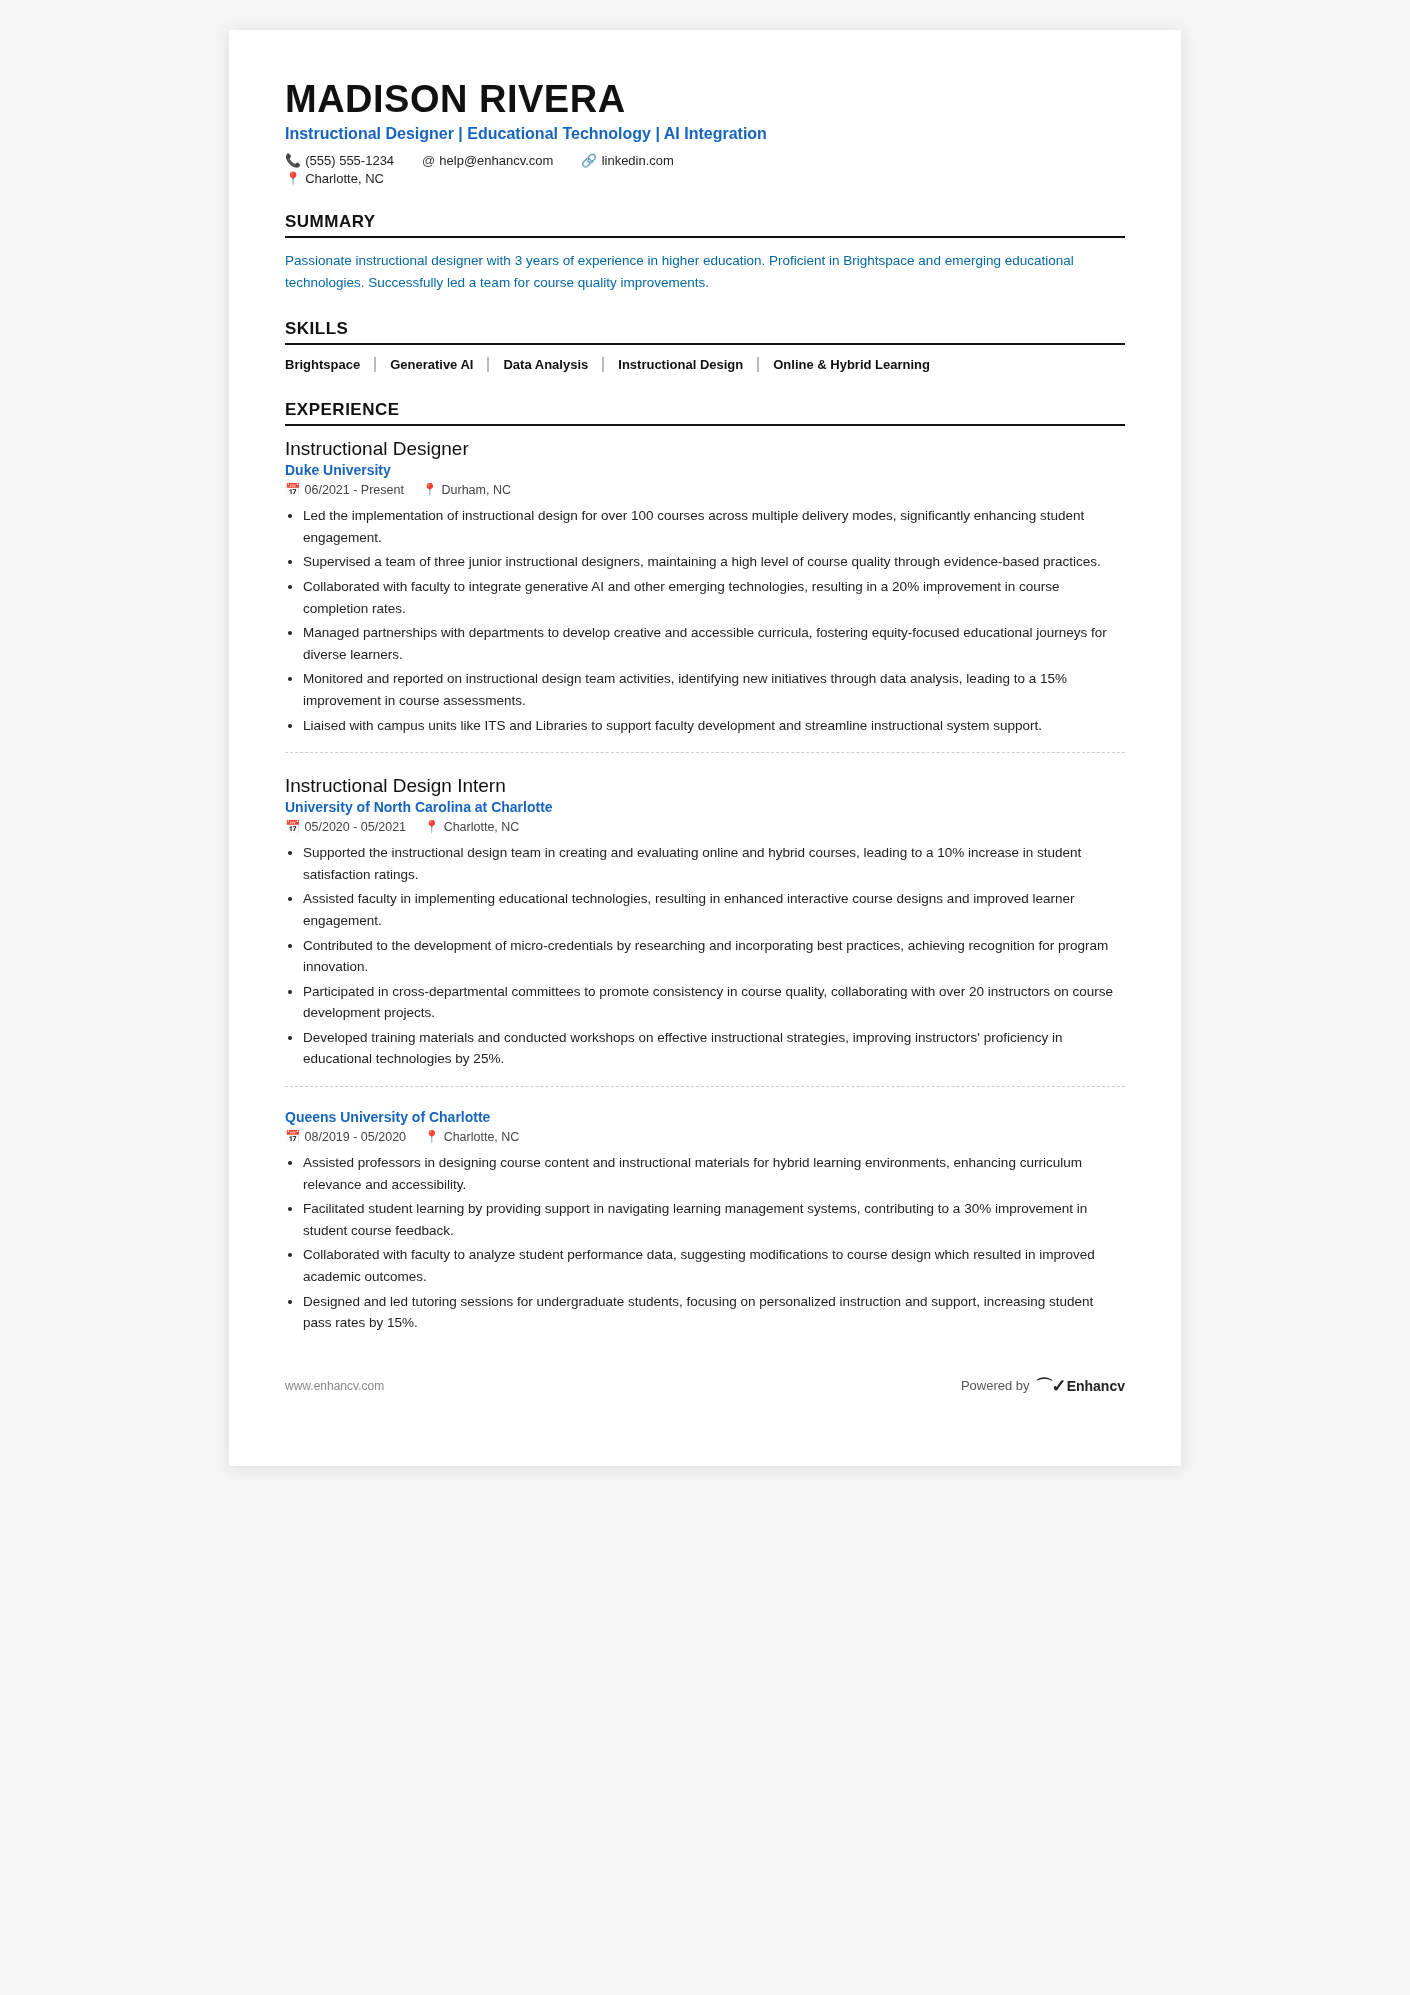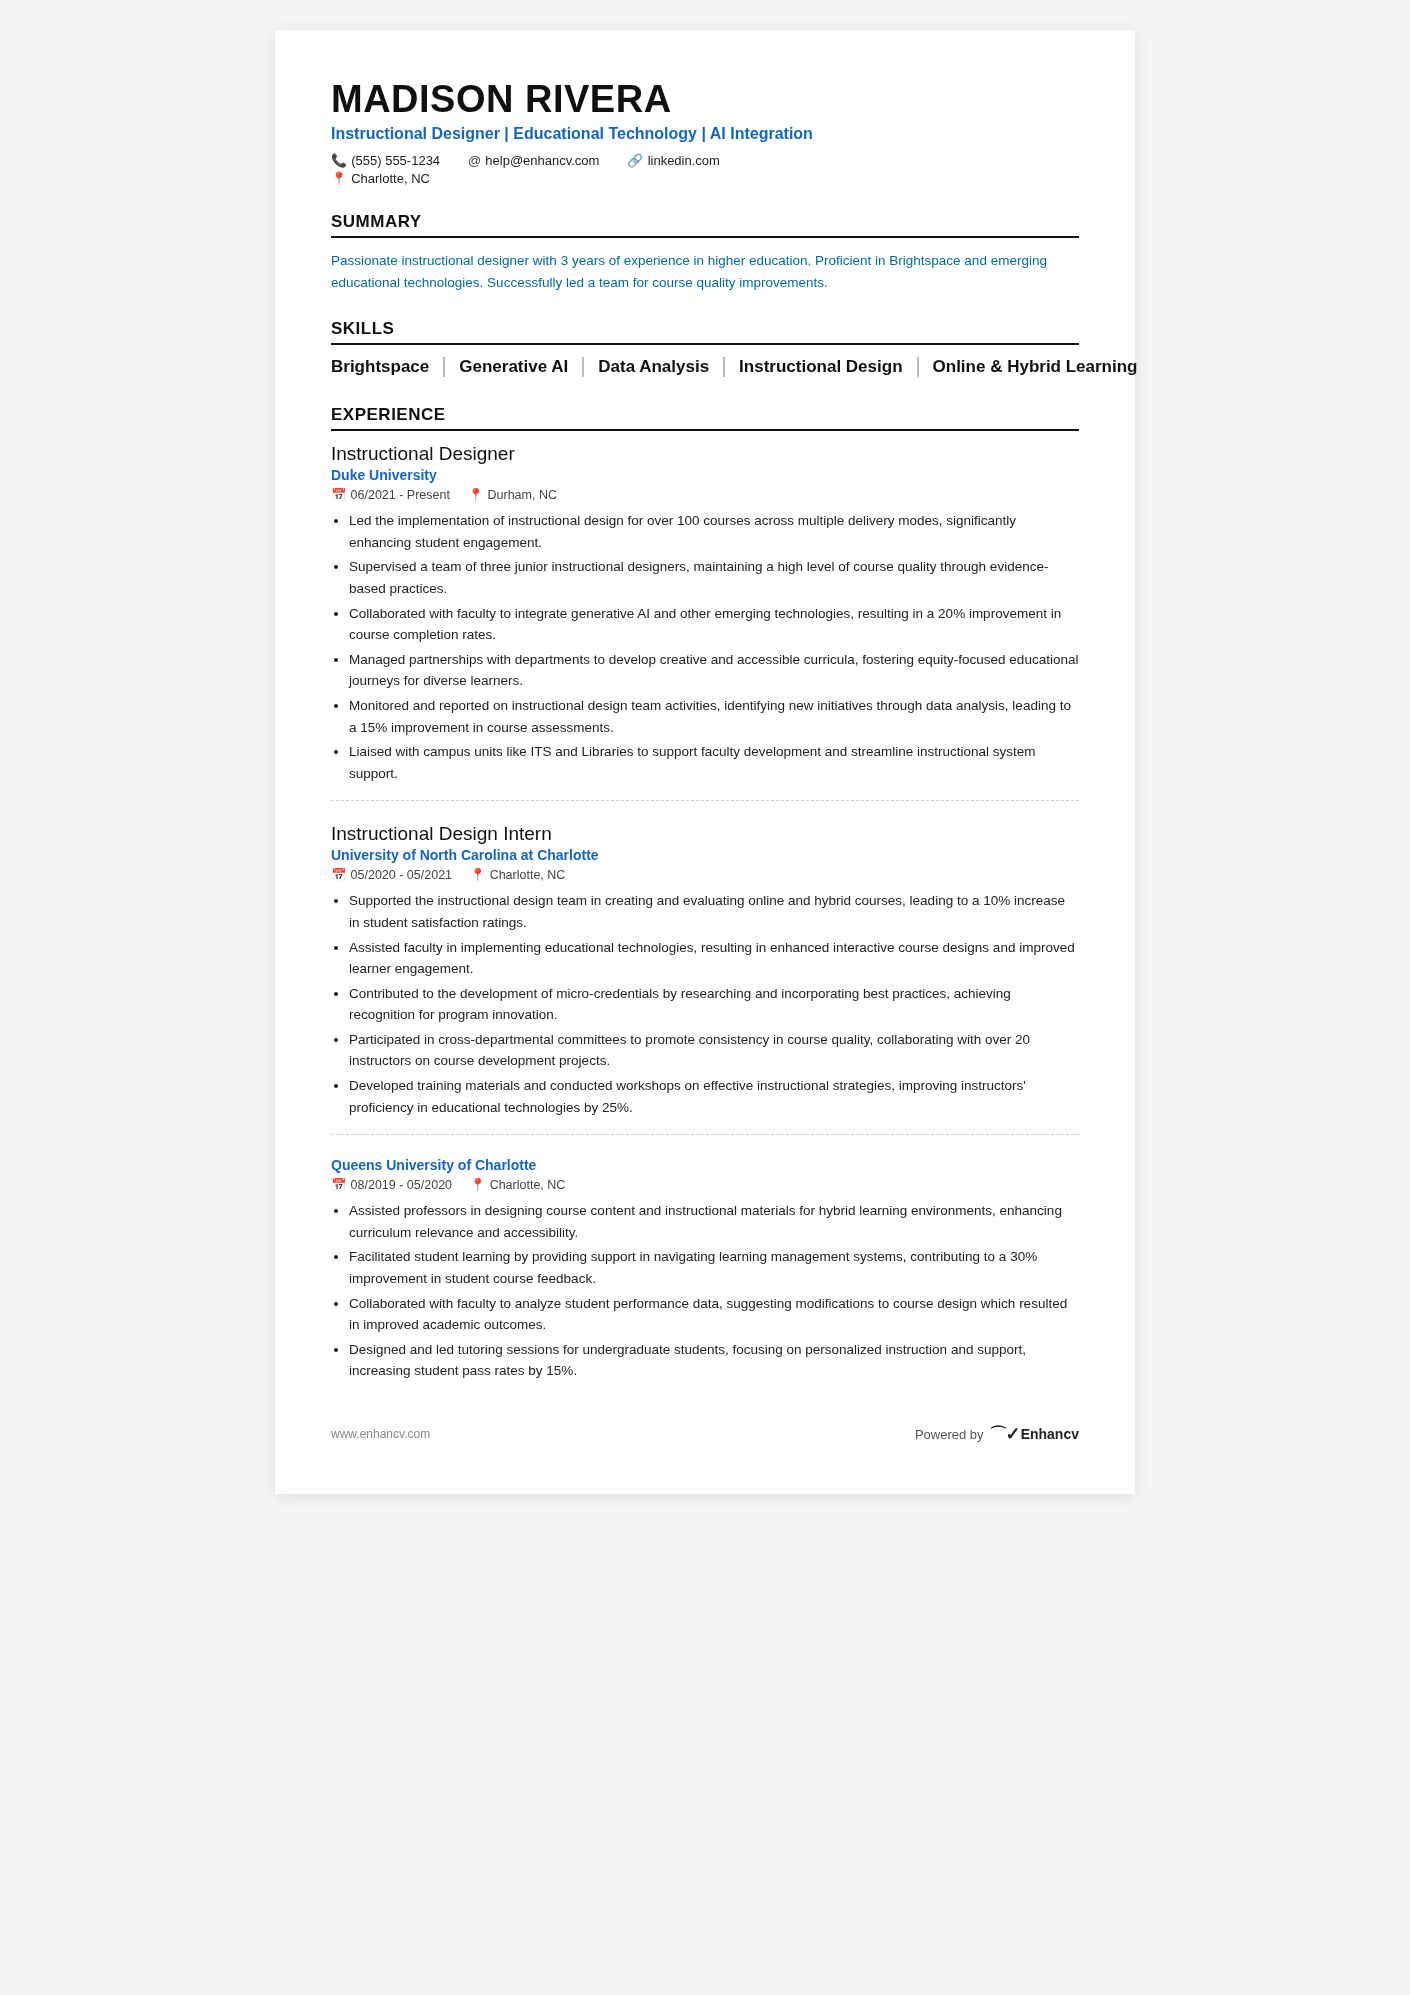--- a/index.html
+++ b/index.html
@@ -5,22 +5,22 @@
     * { margin: 0; padding: 0; box-sizing: border-box; }
     body {
       font-family: 'Arial', sans-serif;
       background: #f5f5f5;
       display: flex;
       justify-content: center;
       padding: 30px 0;
     }
     .resume-container {
       background: #fff;
-      width: 860px;
-      padding: 48px 56px 48px 56px;
+      width: 952px;
+      padding: 48px 56px 68px 56px;
       box-shadow: 0 2px 16px rgba(0,0,0,0.10);
       position: relative;
     }
     .header-name {
       font-size: 38px;
       font-weight: 900;
       color: #111;
       letter-spacing: 0.5px;
       text-transform: uppercase;
       margin-bottom: 4px;
@@ -143,21 +143,21 @@
       flex-direction: column;
       gap: 2px;
     }
     .skills-line {
       display: flex;
       flex-wrap: nowrap;
       align-items: center;
       margin-bottom: 2px;
     }
     .skill-item {
-      font-size: 17px;
+      font-size: 13px;
       font-weight: 700;
       color: #111;
       padding-right: 14px;
       border-right: 2px solid #bbb;
       margin-right: 14px;
       white-space: nowrap;
     }
     .skill-item:last-child {
       border-right: none;
       margin-right: 0;

